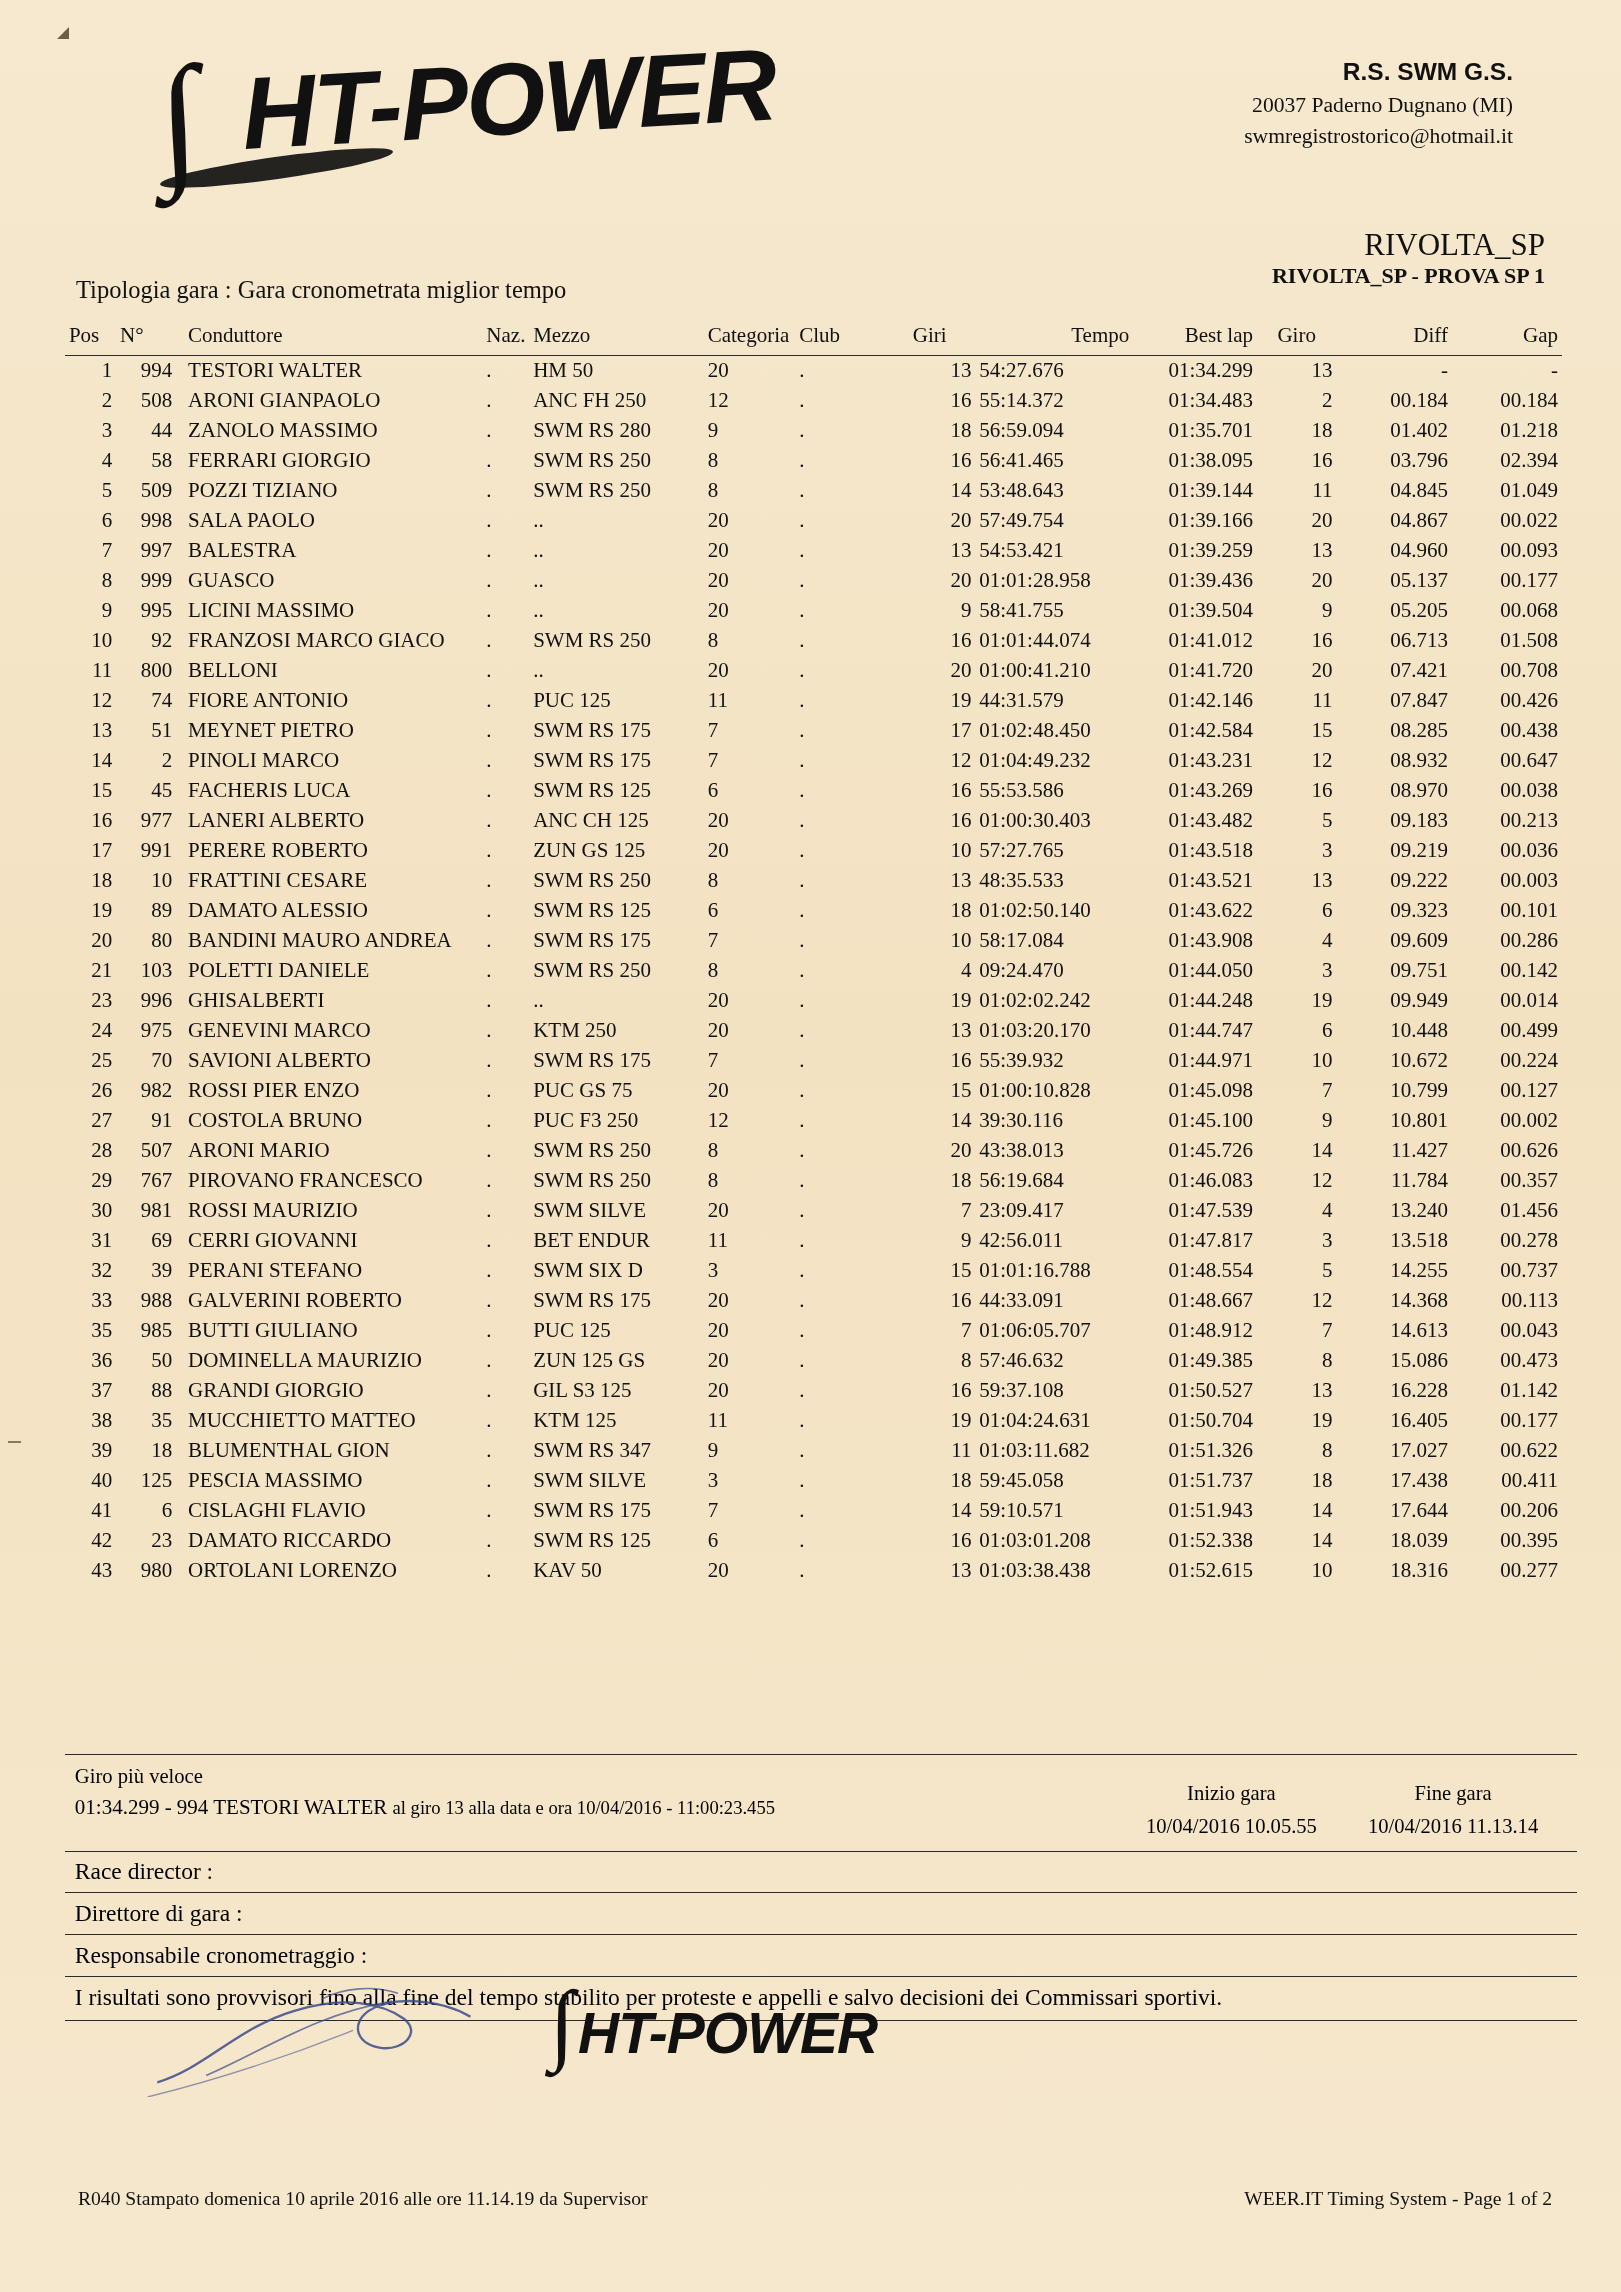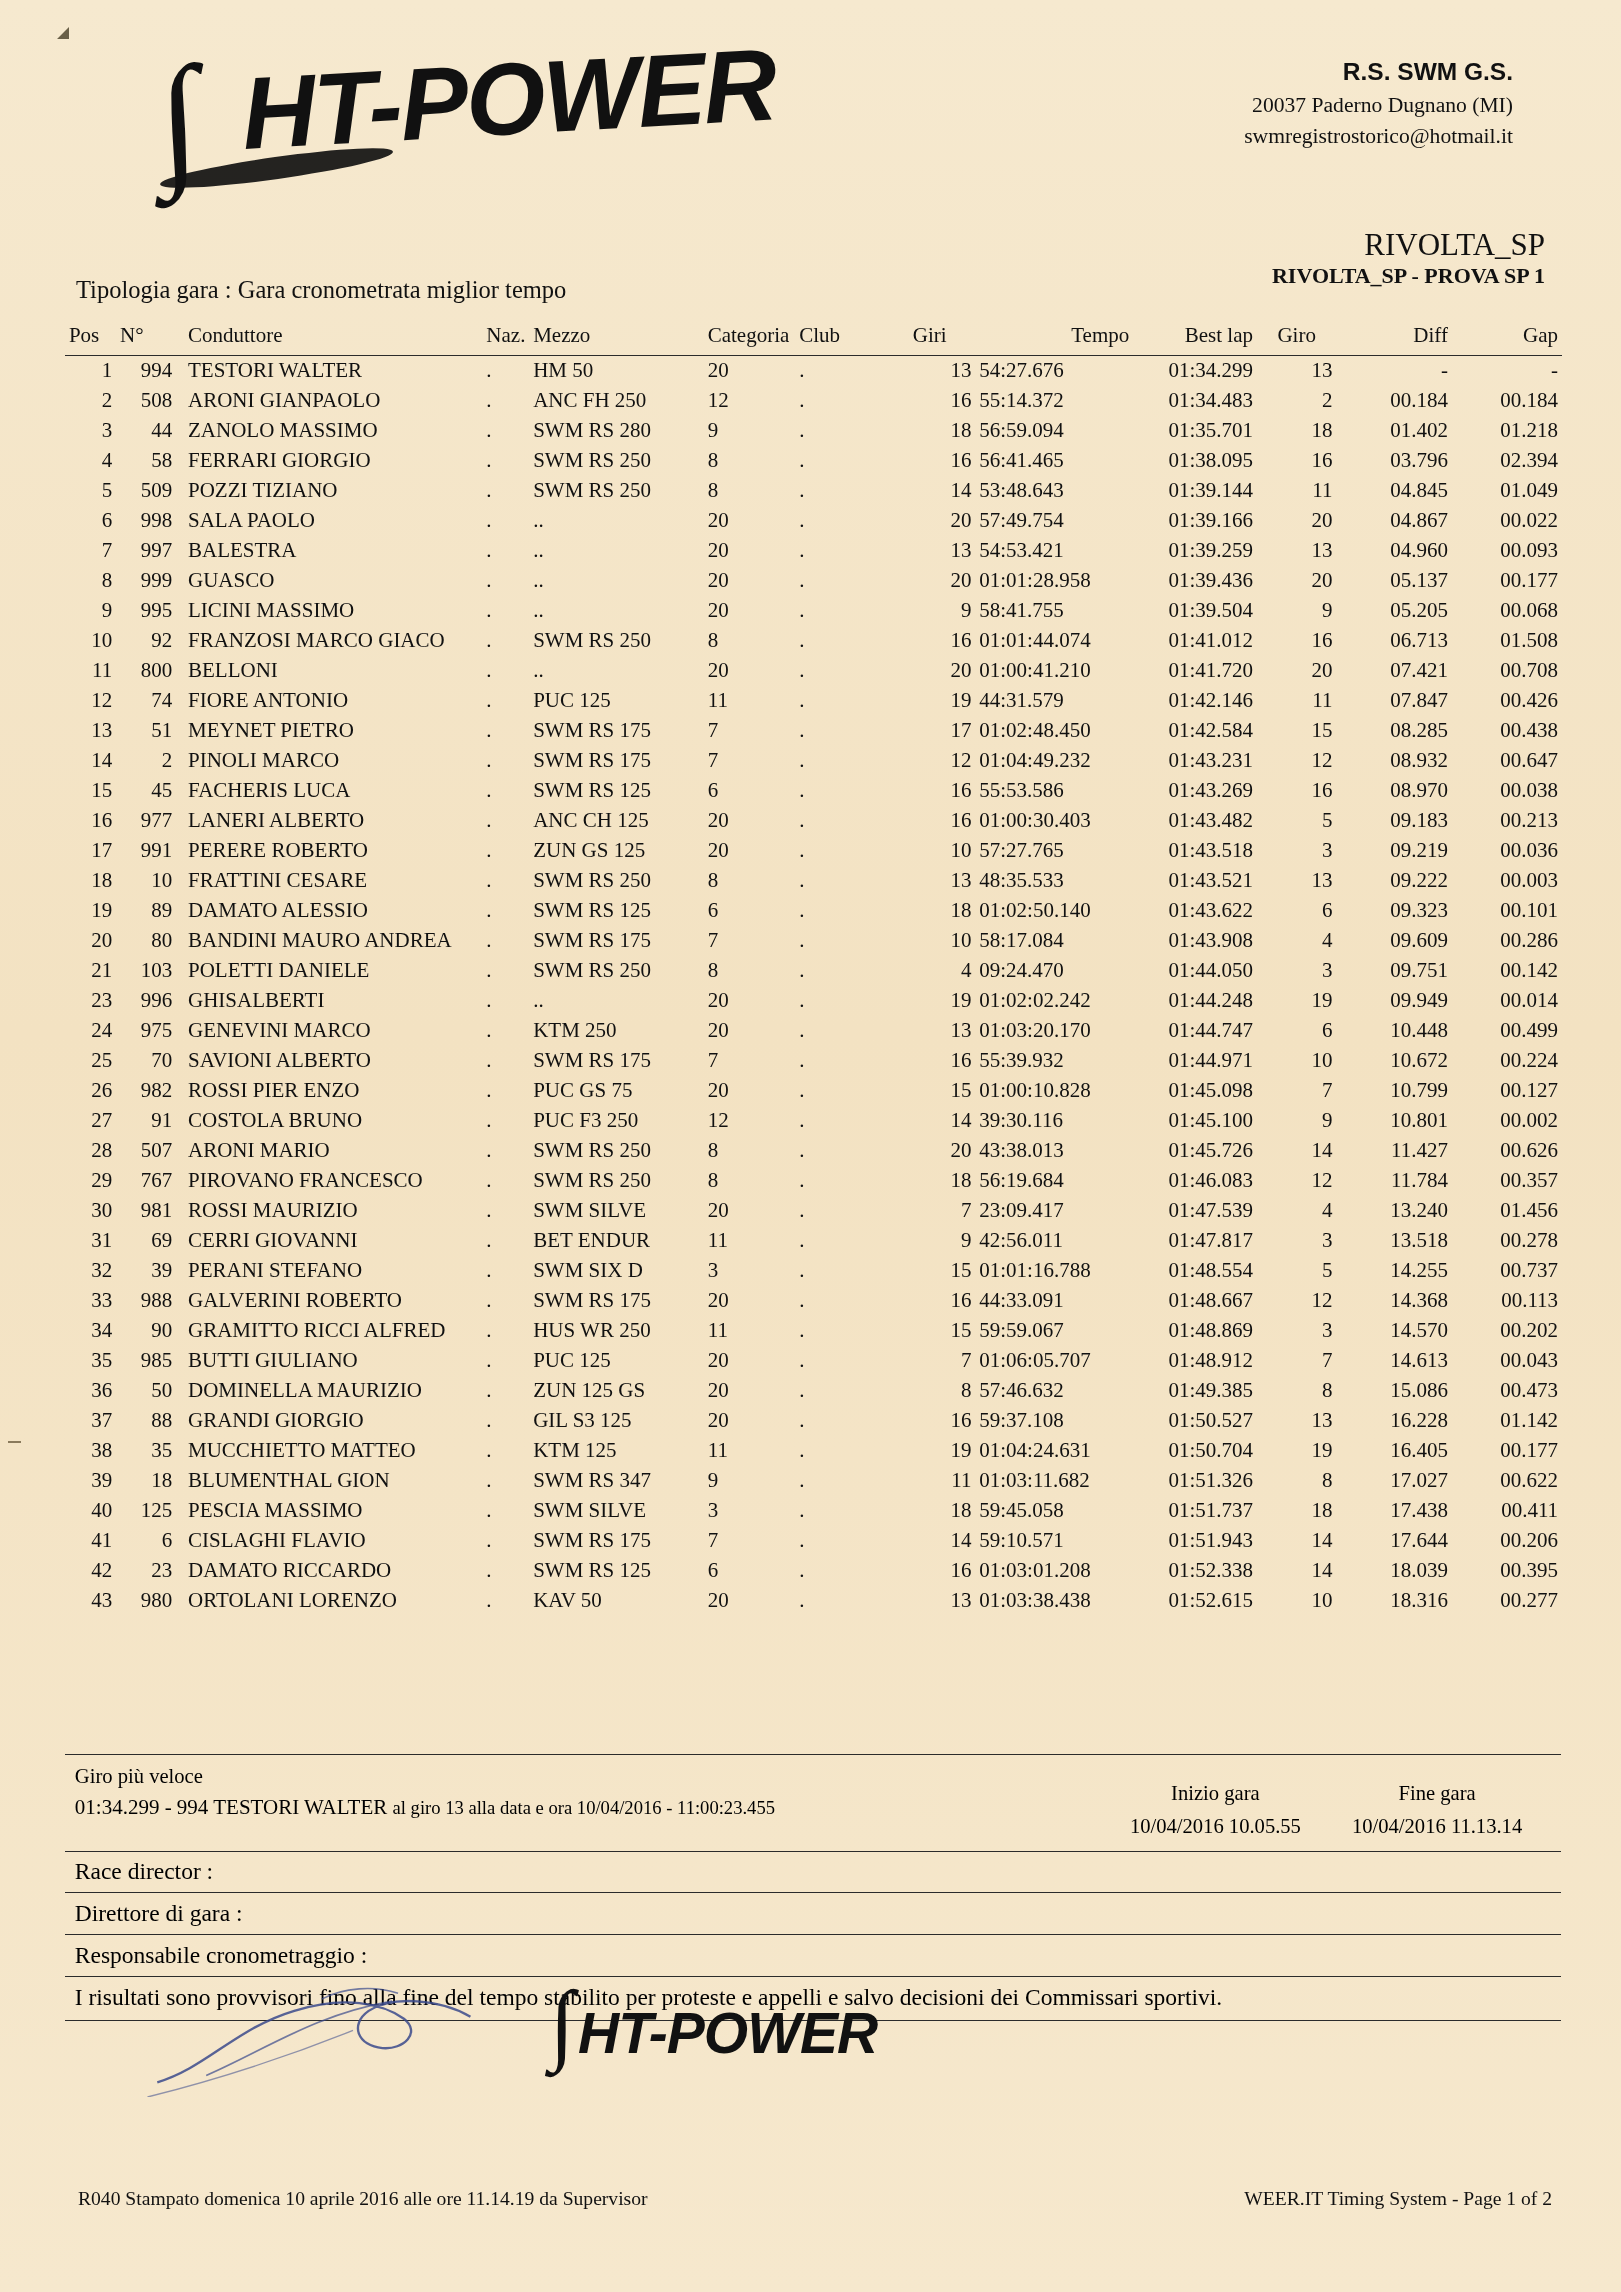--- a/index.html
+++ b/index.html
@@ -155,21 +155,21 @@
   thead .c-driver, thead .c-mezzo, thead .c-naz, thead .c-cat, thead .c-club { text-align: left; }
   thead .c-pos, thead .c-num { text-align: left; }
   thead .c-giri, thead .c-tempo, thead .c-best, thead .c-giro, thead .c-diff, thead .c-gap { text-align: right; }
   thead .c-giri { text-align: center; }
   thead .c-giro { text-align: center; }
 
   
   .footer {
     position: absolute;
     left: 65px;
-    right: 60px;
+    right: 44px;
     top: 1754px;
   }
   .fastest-box {
     border-top: 1.5px solid #2b2b2b;
     border-bottom: 1.5px solid #2b2b2b;
     padding: 5.9px 9.8px 7.8px 9.8px;
     display: flex;
     justify-content: space-between;
     align-items: flex-start;
     position: relative;
@@ -786,35 +786,20 @@
               <td class="c-cat">20</td>
               <td class="c-club">.</td>
               <td class="c-giri">16</td>
               <td class="c-tempo">44:33.091</td>
               <td class="c-best">01:48.667</td>
               <td class="c-giro">12</td>
               <td class="c-diff">14.368</td>
               <td class="c-gap">00.113</td>
             </tr>
             <tr>
-              <td class="c-pos">34</td>
-              <td class="c-num">90</td>
-              <td class="c-driver">GRAMITTO RICCI ALFRED</td>
-              <td class="c-naz">.</td>
-              <td class="c-mezzo">HUS WR 250</td>
-              <td class="c-cat">11</td>
-              <td class="c-club">.</td>
-              <td class="c-giri">15</td>
-              <td class="c-tempo">59:59.067</td>
-              <td class="c-best">01:48.869</td>
-              <td class="c-giro">3</td>
-              <td class="c-diff">14.570</td>
-              <td class="c-gap">00.202</td>
-            </tr>
-            <tr>
               <td class="c-pos">35</td>
               <td class="c-num">985</td>
               <td class="c-driver">BUTTI GIULIANO</td>
               <td class="c-naz">.</td>
               <td class="c-mezzo">PUC 125</td>
               <td class="c-cat">20</td>
               <td class="c-club">.</td>
               <td class="c-giri">7</td>
               <td class="c-tempo">01:06:05.707</td>
               <td class="c-best">01:48.912</td>

